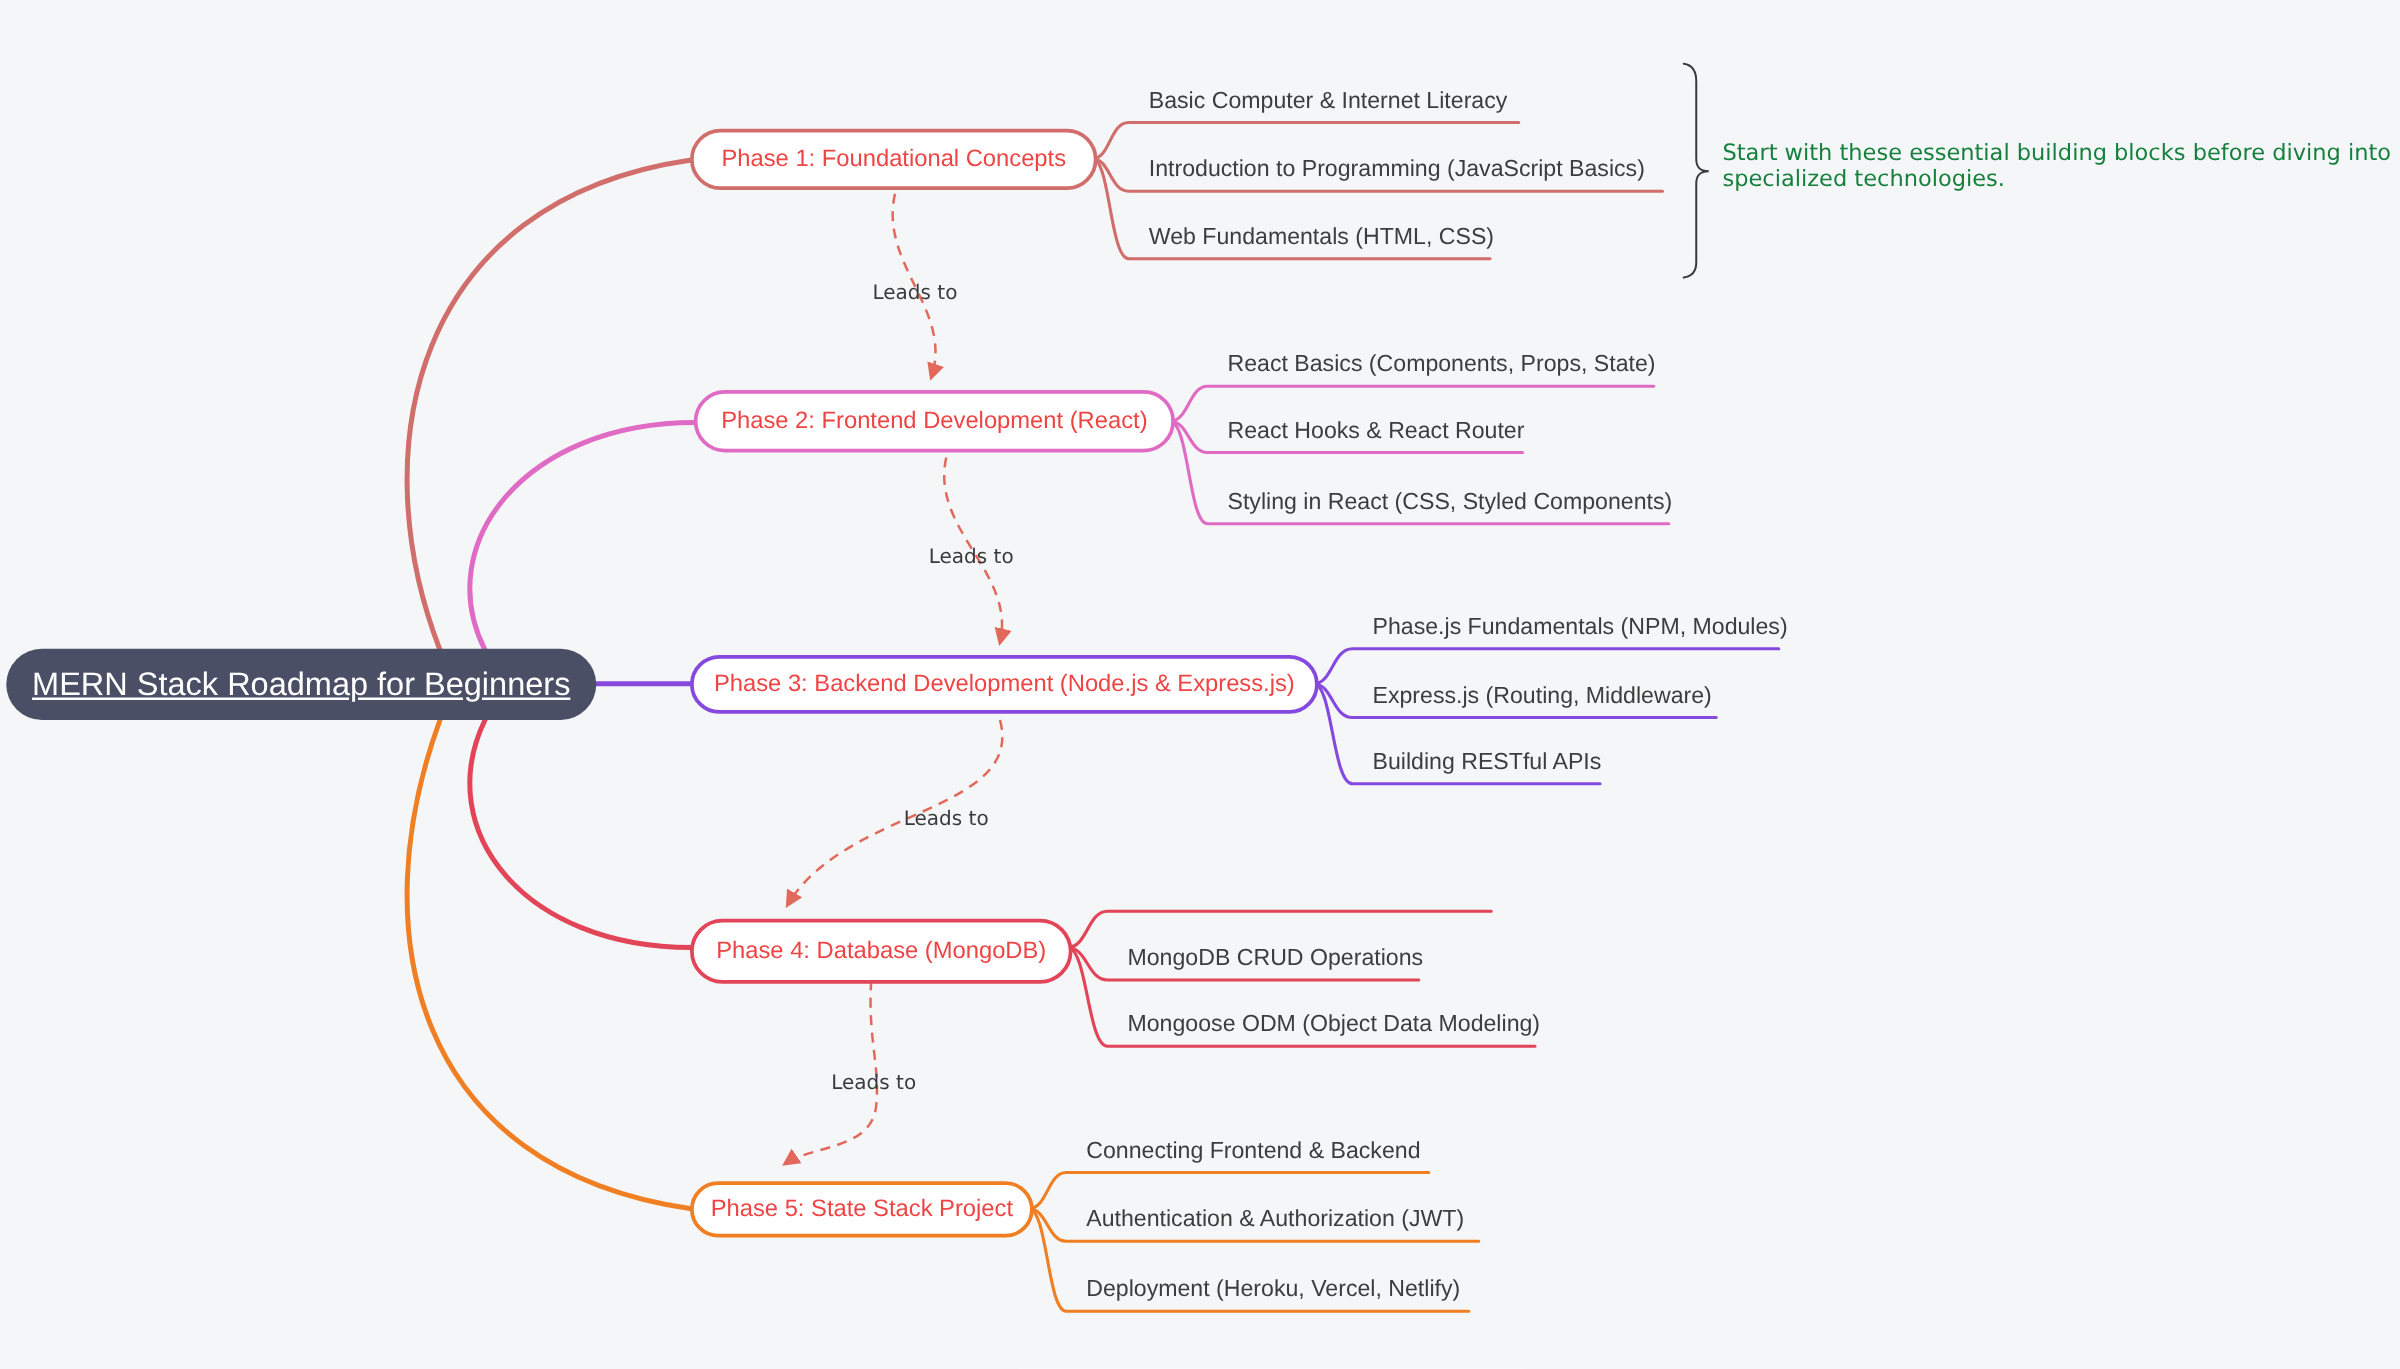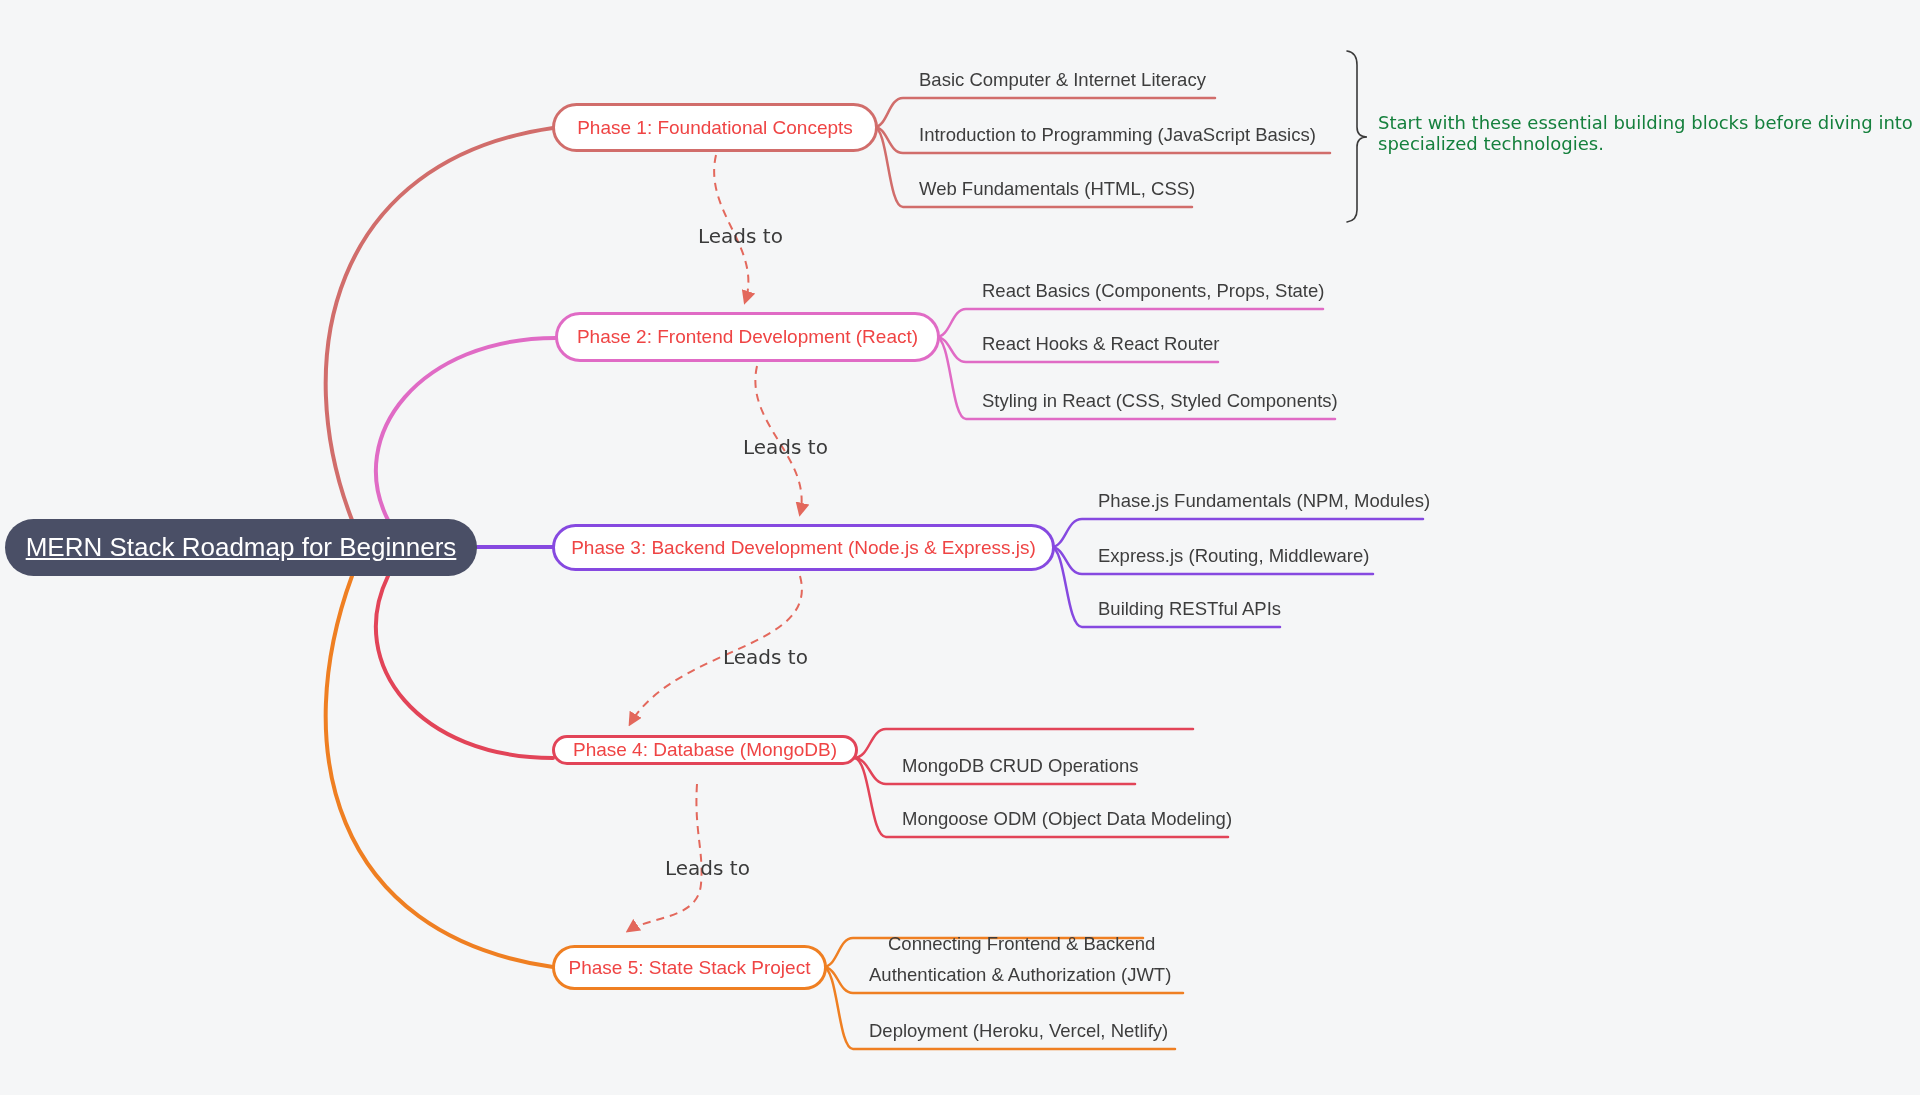--- a/index.html
+++ b/index.html
@@ -30,21 +30,21 @@
   }
   .child-label{
     position:absolute;z-index:2;
     font-size:18.5px;color:#3d3d3d;
     height:30px;line-height:30px;
     white-space:nowrap;
   }
   .leads-label{
     position:absolute;z-index:3;
     font-family:"DejaVu Sans", sans-serif;
-    font-size:20px;color:#3a3a3a;
+    font-size:16px;color:#3a3a3a;
     white-space:nowrap;
   }
   .annotation{
     position:absolute;z-index:2;
     font-family:"DejaVu Sans", sans-serif;
     font-size:18px;line-height:21px;color:#15803d;
   }
 </style>
 </head>
 <body>
@@ -110,21 +110,21 @@
 
   <div class="node" style="left: 552px; top: 103px; width: 326px; height: 49px; border-color: rgb(209, 109, 107);">
     <span>Phase 1: Foundational Concepts</span>
   </div>
   <div class="node" style="left: 555px; top: 312px; width: 385px; height: 50px; border-color: rgb(224, 107, 197);">
     <span>Phase 2: Frontend Development (React)</span>
   </div>
   <div class="node" style="left: 552px; top: 524px; width: 503px; height: 47px; border-color: rgb(134, 73, 224);">
     <span>Phase 3: Backend Development (Node.js &amp; Express.js)</span>
   </div>
-  <div class="node" style="left: 552px; top: 735px; width: 306px; height: 30px; border-color: rgb(226, 68, 88);">
+  <div class="node" style="left: 552px; top: 735px; width: 306px; height: 52px; border-color: rgb(226, 68, 88);">
     <span>Phase 4: Database (MongoDB)</span>
   </div>
   <div class="node" style="left: 552px; top: 945px; width: 275px; height: 45px; border-color: rgb(239, 127, 34);">
     <span>Phase 5: State Stack Project</span>
   </div>
 
   <div class="child-label" style="left:919px;top:65px;">Basic Computer &amp; Internet Literacy</div>
   <div class="child-label" style="left:919px;top:120px;">Introduction to Programming (JavaScript Basics)</div>
   <div class="child-label" style="left:919px;top:174px;">Web Fundamentals (HTML, CSS)</div>
 
@@ -132,21 +132,21 @@
   <div class="child-label" style="left:982px;top:329px;">React Hooks &amp; React Router</div>
   <div class="child-label" style="left:982px;top:386px;">Styling in React (CSS, Styled Components)</div>
 
   <div class="child-label" style="left:1098px;top:486px;">Phase.js Fundamentals (NPM, Modules)</div>
   <div class="child-label" style="left:1098px;top:541px;">Express.js (Routing, Middleware)</div>
   <div class="child-label" style="left:1098px;top:594px;">Building RESTful APIs</div>
 
   <div class="child-label" style="left:902px;top:751px;">MongoDB CRUD Operations</div>
   <div class="child-label" style="left:902px;top:804px;">Mongoose ODM (Object Data Modeling)</div>
 
-  <div class="child-label" style="left:888px;top:905px;margin-top:24px;">Connecting Frontend &amp; Backend</div>
+  <div class="child-label" style="left:869px;top:905px;">Connecting Frontend &amp; Backend</div>
   <div class="child-label" style="left:869px;top:960px;">Authentication &amp; Authorization (JWT)</div>
   <div class="child-label" style="left:869px;top:1016px;">Deployment (Heroku, Vercel, Netlify)</div>
 
   <div class="leads-label" style="left:698px;top:224px;">Leads to</div>
   <div class="leads-label" style="left:743px;top:435px;">Leads to</div>
   <div class="leads-label" style="left:723px;top:645px;">Leads to</div>
   <div class="leads-label" style="left:665px;top:856px;">Leads to</div>
 
   <div class="annotation" style="left:1378px;top:112px;width:540px;">Start with these essential building blocks before diving into specialized technologies.</div>
 

